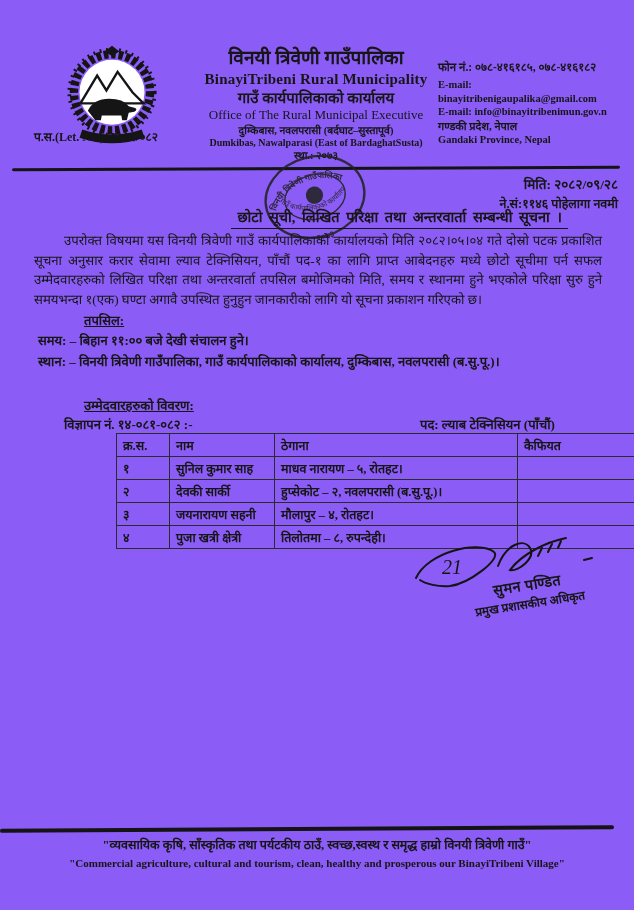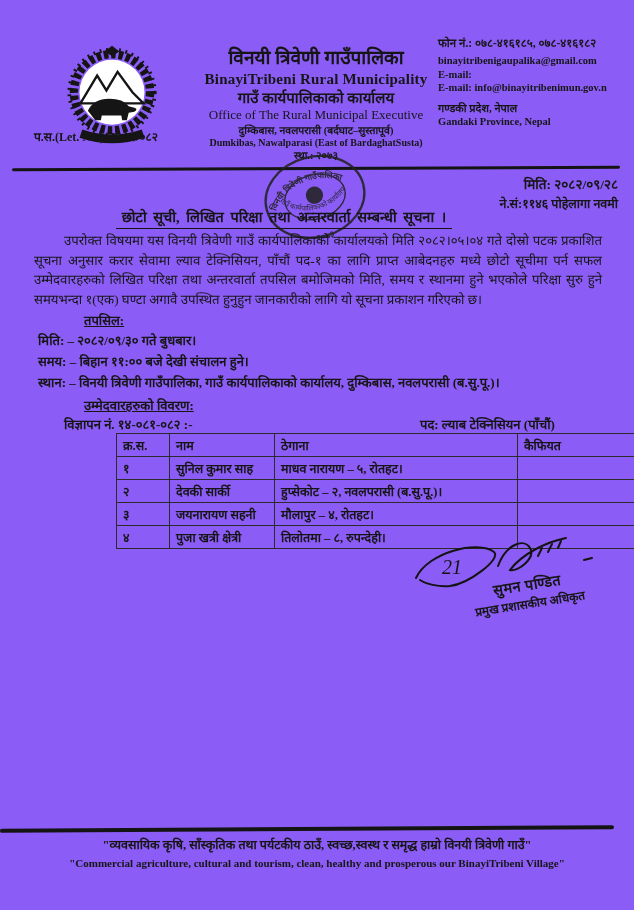--- a/index.html
+++ b/index.html
@@ -12,34 +12,34 @@
   
   .logo{left:56px;top:44px;width:112px;height:104px;}
   .hdr-center{left:178px;top:46px;width:276px;text-align:center;line-height:1.25;}
   .np-name{font-size:19px;font-weight:bold;}
   .en-name{font-size:15px;font-weight:bold;letter-spacing:.2px;}
   .office-np{font-size:15px;font-weight:bold;}
   .office-en{font-size:13px;font-weight:normal;}
   .addr-np{font-size:10.5px;font-weight:bold;}
   .addr-en{font-size:10px;font-weight:bold;}
   .estd{font-size:10.5px;font-weight:bold;}
-  .hdr-right{left:438px;top:36px;width:194px;line-height:1.3;font-size:10.5px;}
+  .hdr-right{left:438px;top:60px;width:194px;line-height:1.3;font-size:10.5px;}
   .phone{font-size:11.5px;font-weight:bold;margin-bottom:3px;}
   .email-block{font-weight:bold;}
-  .province{margin-top:6px;font-weight:bold;font-size:11px;}
+  .province{font-weight:bold;font-size:11px;}
   .letno{left:34px;top:127px;font-size:12px;font-weight:bold;line-height:1.7;}
   .rule{background:#141414;border-radius:2px;}
   .rule-top{left:12px;top:167px;width:608px;height:3px;transform:rotate(-.25deg);}
   .rule-bottom{left:0;top:827px;width:614px;height:3.5px;transform:rotate(-.35deg);}
   
   .date-block{right:16px;top:175px;text-align:right;font-weight:bold;line-height:1.5;}
   .date-line{font-size:13.5px;}
   .nesam-line{font-size:12.5px;text-align:center;}
   .stamp{left:256px;top:149px;width:118px;height:96px;opacity:.88;}
-  .subject-wrap{left:0;top:206px;width:568px;text-align:center;font-family:Liberation Serif, serif;}
+  .subject-wrap{left:0;top:206px;width:568px;text-align:right;font-family:Liberation Serif, serif;}
   .subject{display:inline-block;font-size:14.5px;font-weight:bold;
     border-bottom:1.6px solid #141414;padding:0 6px 2px 6px;word-spacing:3px;}
   
   .para{left:34px;top:231px;width:568px;font-size:13.2px;line-height:19.5px;
     text-align:justify;text-indent:30px;}
   .sec-head{font-size:13px;font-weight:bold;text-decoration:underline;margin-left:48px;}
   .tapasil-head{left:36px;top:311px;}
   .tapasil-list{left:38px;top:330px;width:560px;font-size:13px;font-weight:bold;line-height:21px;}
   .cand-head{left:36px;top:396px;}
   .advert-row{left:36px;top:415px;width:566px;font-size:13px;font-weight:bold;}
@@ -82,22 +82,22 @@
     <div class="en-name">BinayiTribeni Rural Municipality</div>
     <div class="office-np">गाउँ कार्यपालिकाको कार्यालय</div>
     <div class="office-en">Office of The Rural Municipal Executive</div>
     <div class="addr-np">दुम्किबास, नवलपरासी (बर्दघाट–सुस्तापूर्व)</div>
     <div class="addr-en">Dumkibas, Nawalparasi (East of BardaghatSusta)</div>
     <div class="estd">स्था.: २०७३</div>
   </div>
 
   <div class="abs hdr-right">
     <div class="phone">फोन नं.: ०७८-४१६१८५, ०७८-४१६१८२</div>
+    <div class="email-block">E-mail:</div>
     <div class="email-block">binayitribenigaupalika@gmail.com</div>
-    <div class="email-block">E-mail:</div>
     <div class="email-block">E-mail:  info@binayitribenimun.gov.n</div>
     <div class="province">गण्डकी प्रदेश, नेपाल</div>
     <div class="email-block">Gandaki Province, Nepal</div>
   </div>
 
   <div class="abs letno">
     <div>प.स.(Let. No.): २०८१/०८२</div>
   </div>
 
   <div class="abs rule rule-top"></div>
@@ -127,21 +127,20 @@
   </div>
 
   <div class="abs subject-wrap">
     <span class="subject">छोटो सूची, लिखित परिक्षा तथा अन्तरवार्ता सम्बन्धी सूचना ।</span>
   </div>
 
   <div class="abs para">उपरोक्त विषयमा यस विनयी त्रिवेणी गाउँ कार्यपालिकाको कार्यालयको मिति २०८२।०५।०४ गते दोस्रो पटक प्रकाशित सूचना अनुसार करार सेवामा ल्याव टेक्निसियन, पाँचौं पद-१ का लागि प्राप्त आबेदनहरु मध्ये छोटो सूचीमा पर्न सफल उम्मेदवारहरुको लिखित परिक्षा तथा अन्तरवार्ता तपसिल बमोजिमको मिति, समय र स्थानमा हुने भएकोले परिक्षा सुरु हुने समयभन्दा १(एक) घण्टा अगावै उपस्थित हुनुहुन जानकारीको लागि यो सूचना प्रकाशन गरिएको छ।</div>
 
   <div class="abs sec-head tapasil-head">तपसिल:</div>
   <div class="abs tapasil-list" id="tapasil-list">
-      <div>मिति: –  २०८२/०९/३० गते  बुधबार।</div>
       <div>समय: –  बिहान ११:०० बजे देखी संचालन हुने।</div>
       <div>स्थान: –  विनयी त्रिवेणी गाउँपालिका, गाउँ कार्यपालिकाको कार्यालय, दुम्किबास, नवलपरासी (ब.सु.पू.)।</div>
     </div>
 
   <div class="abs sec-head cand-head">उम्मेदवारहरुको विवरण:</div>
   <div class="abs advert-row">
     <span class="advert-no">विज्ञापन नं. १४-०८१-०८२ :-</span>
     <span class="post">पद: ल्याब टेक्निसियन (पाँचौं)</span>
   </div>
 

